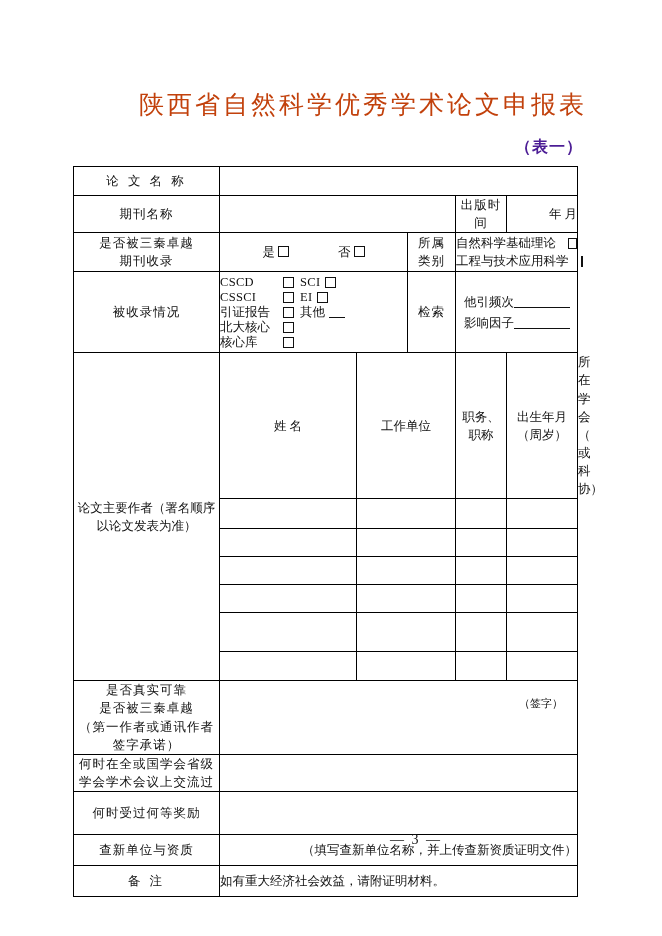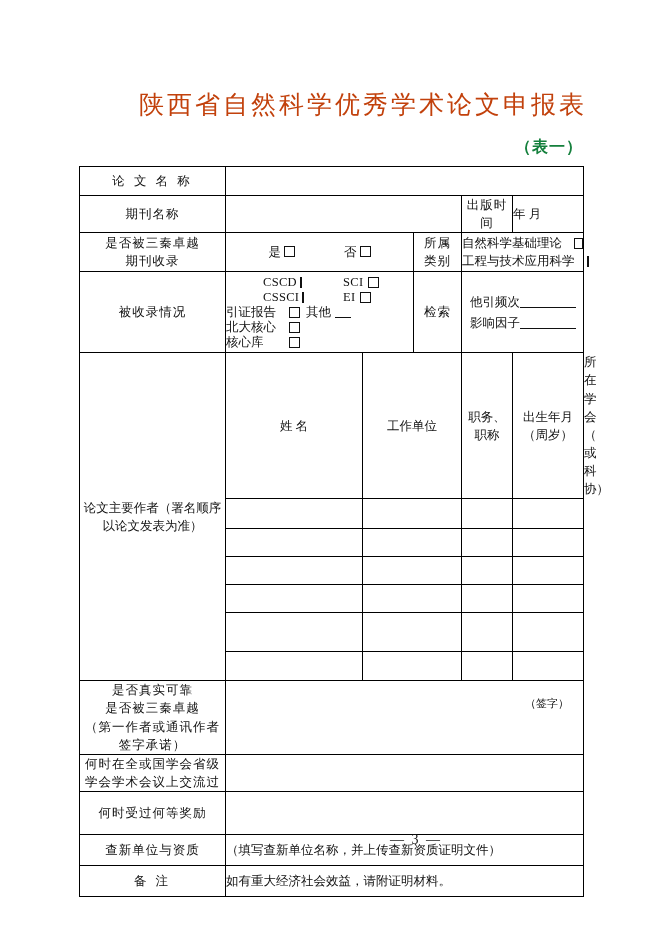--- a/index.html
+++ b/index.html
@@ -34,25 +34,25 @@
     white-space: nowrap;
     margin-left: 32px;
   }
   .form-label {
     position: absolute;
     right: 79px;
     top: 137px;
     font-size: 16px;
     font-weight: bold;
     letter-spacing: 1px;
-    color: #15803d;
+    color: #4c1d95;
   }
   table.main {
     position: absolute;
-    left: 79px;
+    left: 73px;
     top: 166px;
     width: 504px;
     border-collapse: collapse;
     table-layout: fixed;
   }
   table.main td {
     border: 1px solid #000;
     padding: 0;
     font-size: 12.5px;
     color: #111;
@@ -63,21 +63,21 @@
     text-align: center;
     letter-spacing: 1px;
     padding: 3px 4px;
   }
   .lbl-wide {
     text-align: center;
     letter-spacing: 3px;
     padding: 3px 4px;
   }
   .cell-blank { }
-  .ctr { text-align: left; }
+  .ctr { text-align: right; }
   .pad-l { padding-left: 8px; }
 
   
   .yn {
     display: flex;
     justify-content: space-around;
     align-items: center;
     padding: 4px 18px;
     font-size: 12.5px;
   }
@@ -123,21 +123,21 @@
     justify-content: space-between;
     align-items: center;
     padding-right: 6px;
   }
   .idx-b {
     display: flex;
     align-items: center;
     gap: 2px;
   }
   .idx-cjk { font-family: "Liberation Serif", "DejaVu Serif", serif; }
-  .idx-lat { font-family: "Liberation Serif", "DejaVu Serif", serif; letter-spacing: .3px; margin-left: 37px;}
+  .idx-lat { font-family: "Liberation Serif", "DejaVu Serif", serif; letter-spacing: .3px;}
   .underline-sm {
     display: inline-block;
     width: 16px;
     border-bottom: 1px solid #111;
     height: 10px;
     margin-left: 2px;
   }
 
   
   .cite {

